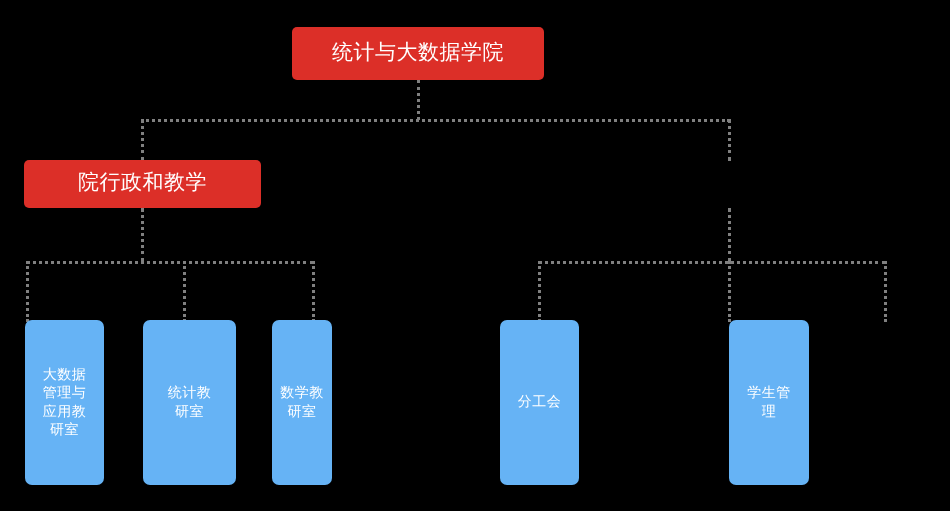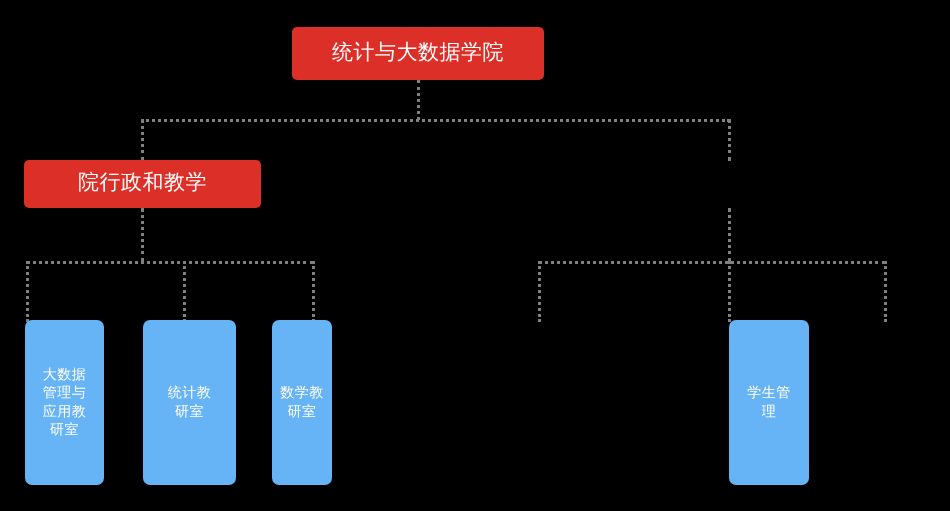--- a/index.html
+++ b/index.html
@@ -129,20 +129,23 @@
   <div class="node node-blue" id="node-stats">
     <span class="label">统计教
 研室</span>
   </div>
 
   <div class="node node-blue" id="node-math">
     <span class="label">数学教
 研室</span>
   </div>
 
+  <div class="node node-blue" id="node-union">
+    <span class="label">分工会</span>
+  </div>
 
   <div class="node node-blue" id="node-student">
     <span class="label">学生管
 理</span>
   </div>
 
 
 </div>
 
 </body></html>

